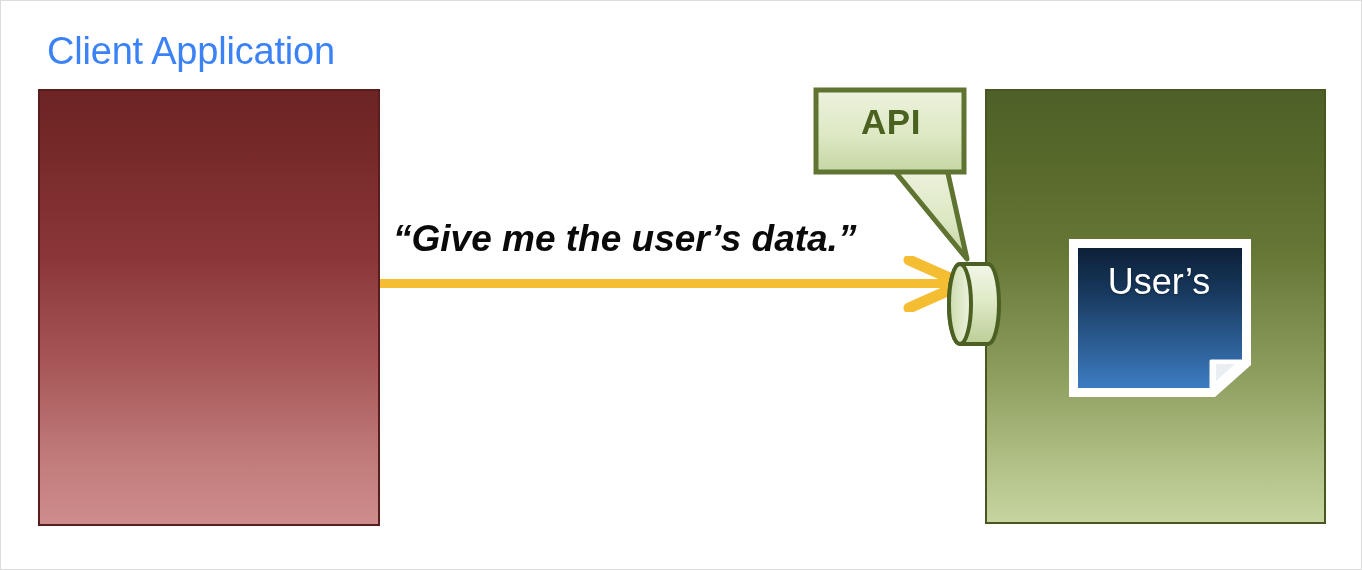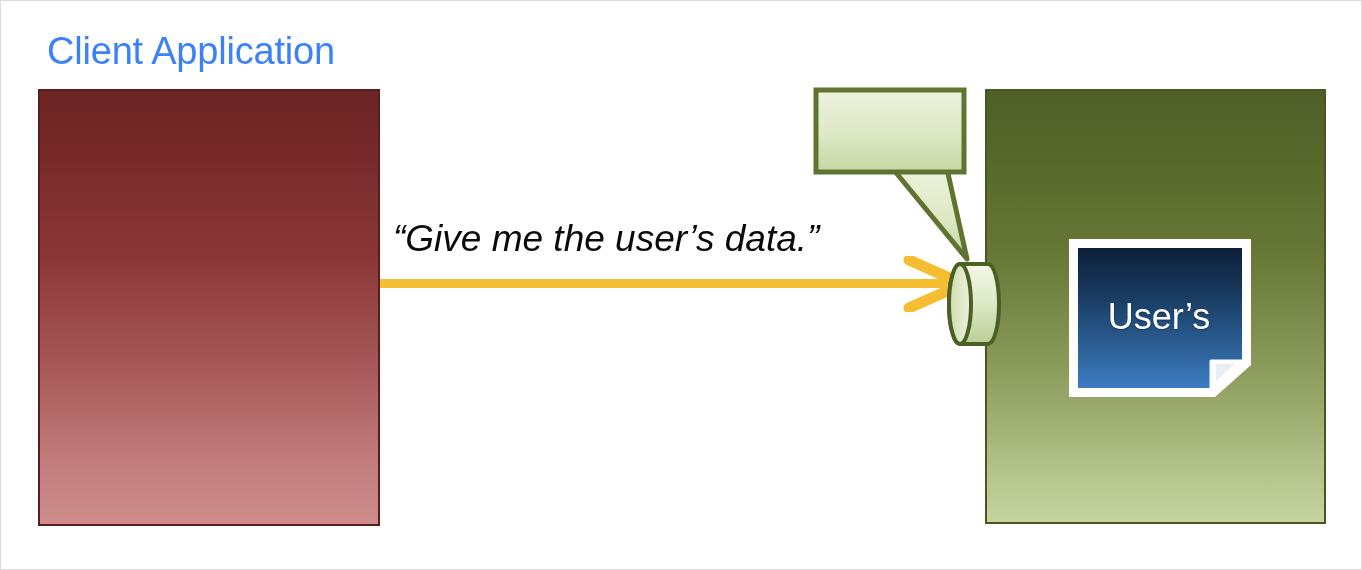--- a/index.html
+++ b/index.html
@@ -92,21 +92,21 @@
     height: 56px;
   }
 
   
   #quote {
     position: absolute;
     left: 392px;
     top: 219px;
     font-size: 37px;
     font-style: italic;
-    font-weight: normal;
+    font-weight: bold;
     color: #0A0A0A;
     white-space: nowrap;
     line-height: 1;
   }
 
   
   #api-callout {
     position: absolute;
     left: 806px;
     top: 80px;
@@ -146,21 +146,20 @@
   #data-note-label {
     position: absolute;
     left: 1068px;
     top: 262px;
     width: 180px;
     text-align: center;
     font-size: 36px;
     color: #ffffff;
     line-height: 1.08;
     text-shadow: 0 1px 2px rgba(0,0,0,0.35);
-    margin-top: 35px;
   }
 </style>
 </head>
 <body>
 
 <div id="canvas">
 
   <div class="title" id="client-title">Client Application</div>
 
   <div class="bigbox" id="client-box"></div>
@@ -182,20 +181,21 @@
         <stop offset="55%" stop-color="#DDE8C4"></stop>
         <stop offset="100%" stop-color="#C5D6A3"></stop>
       </linearGradient>
     </defs>
 
     <path d="M 86 88 L 140 88 L 160 178 Z" fill="url(#apiGrad)" stroke="#5F7430" stroke-width="5" stroke-linejoin="round"></path>
 
     <rect x="9" y="9" width="148" height="82" fill="url(#apiGrad)" stroke="#5F7430" stroke-width="5"></rect>
   </svg>
 
+  <div id="api-label">API</div>
 
   <svg id="cylinder" viewBox="0 0 58 90" xmlns="http://www.w3.org/2000/svg">
     <defs>
       <linearGradient id="cylGrad" x1="0" y1="0" x2="0" y2="1">
         <stop offset="0%" stop-color="#F2F6E8"></stop>
         <stop offset="45%" stop-color="#DFEAC8"></stop>
         <stop offset="100%" stop-color="#BCCE97"></stop>
       </linearGradient>
       <linearGradient id="capGrad" x1="0" y1="0" x2="1" y2="0">
         <stop offset="0%" stop-color="#CDDCAC"></stop>

